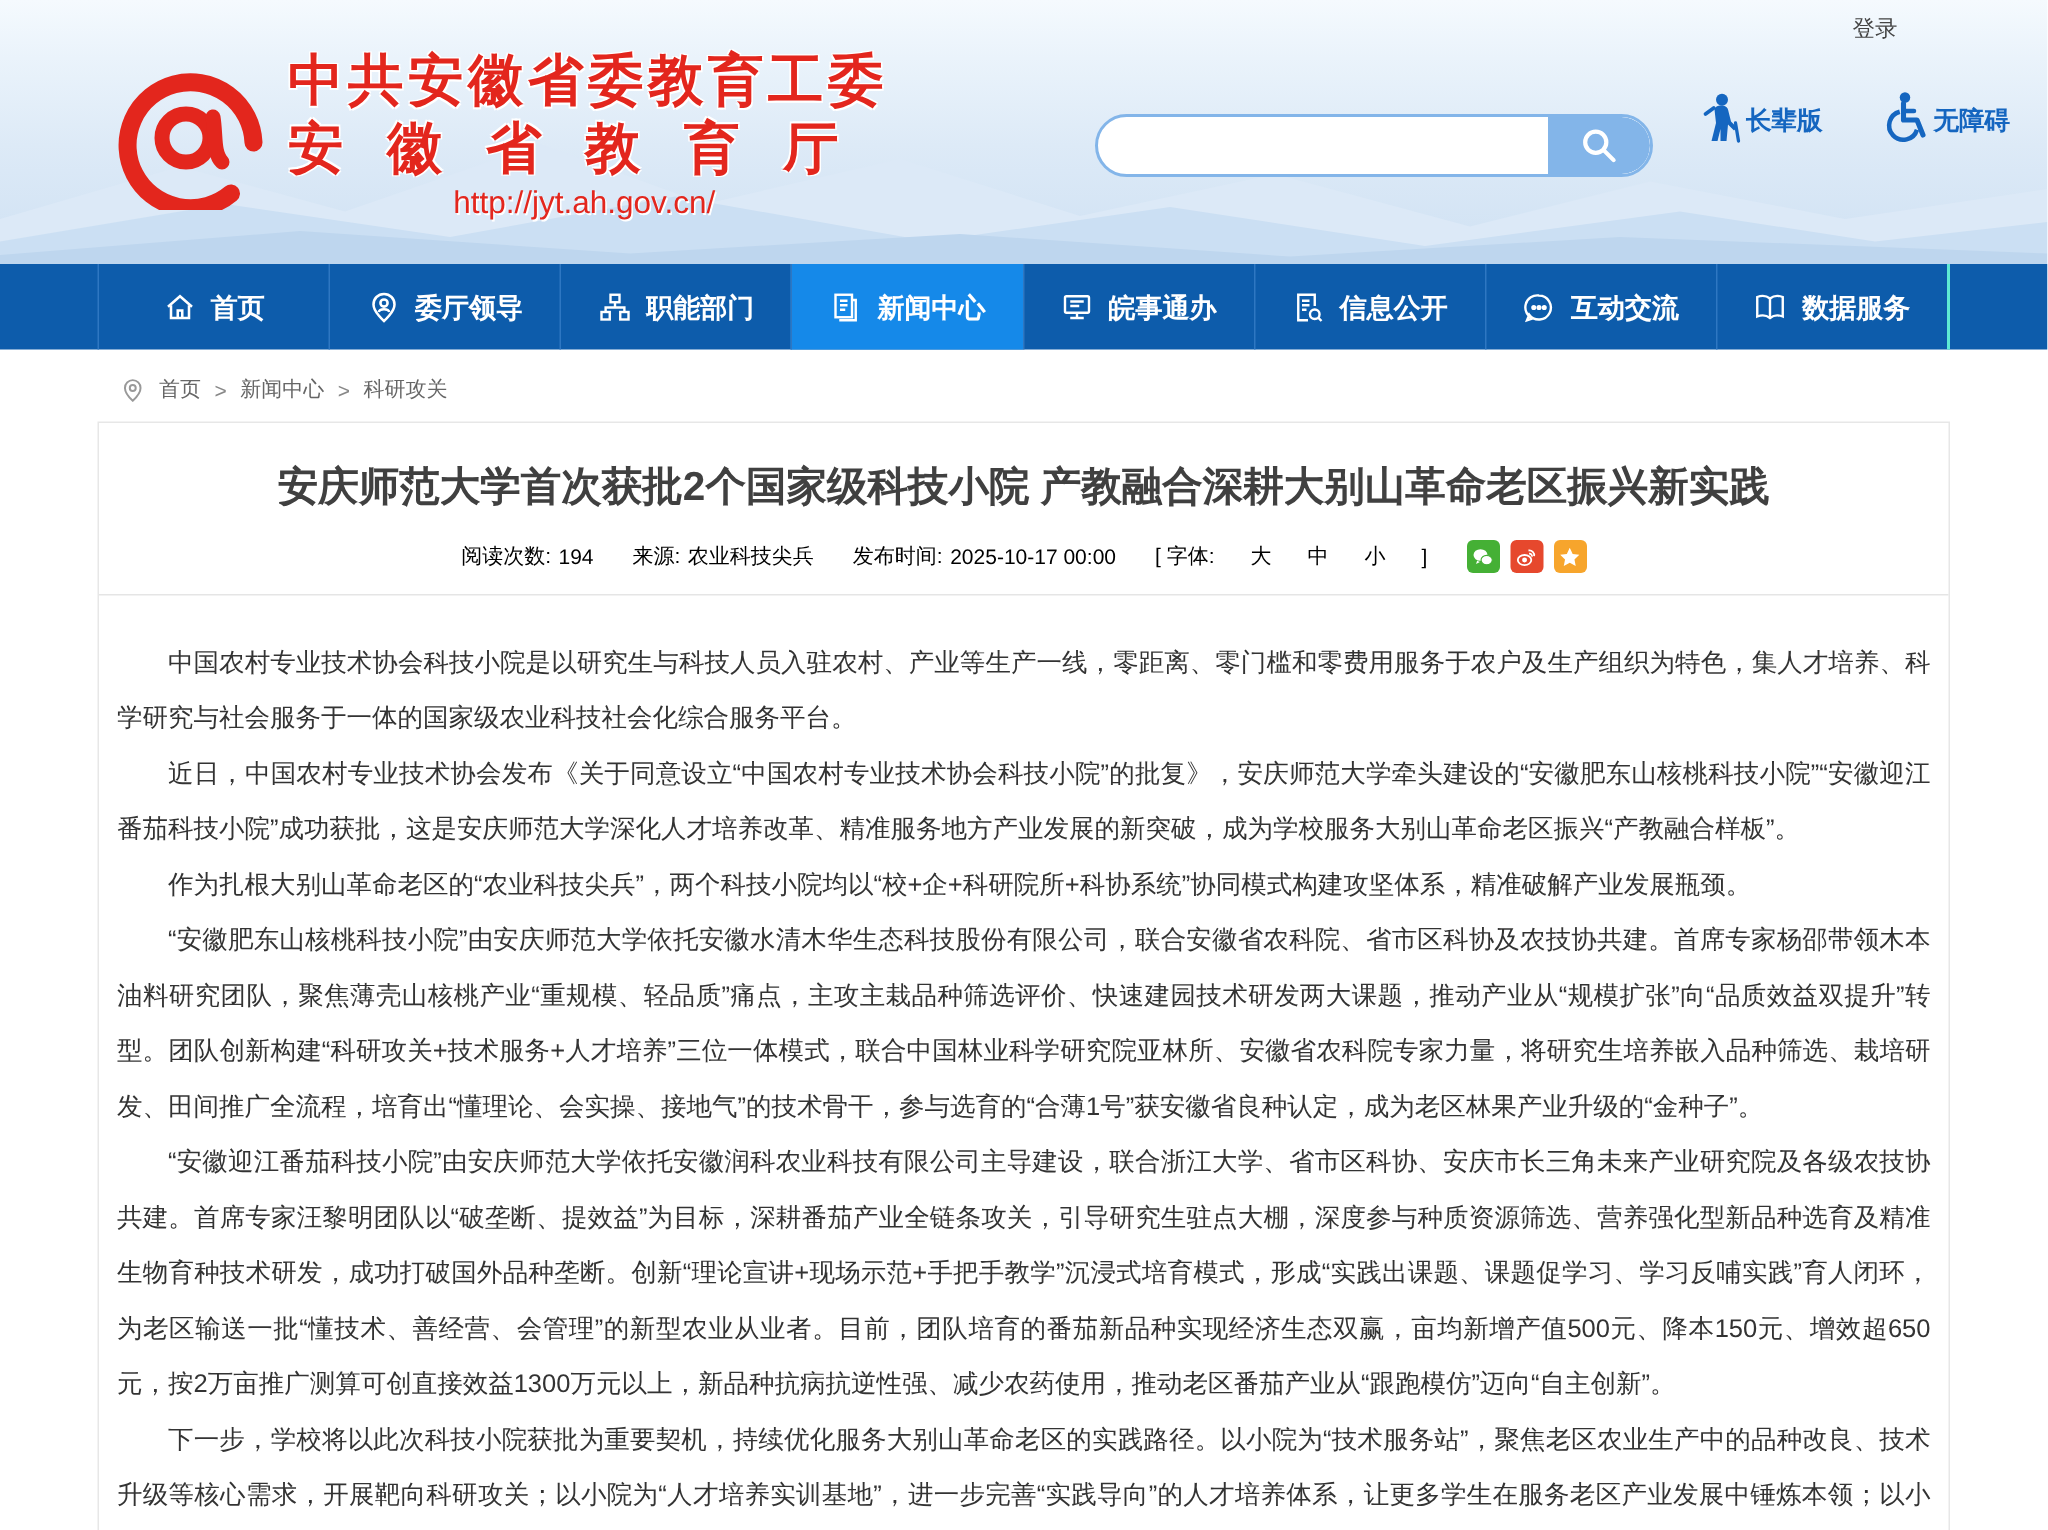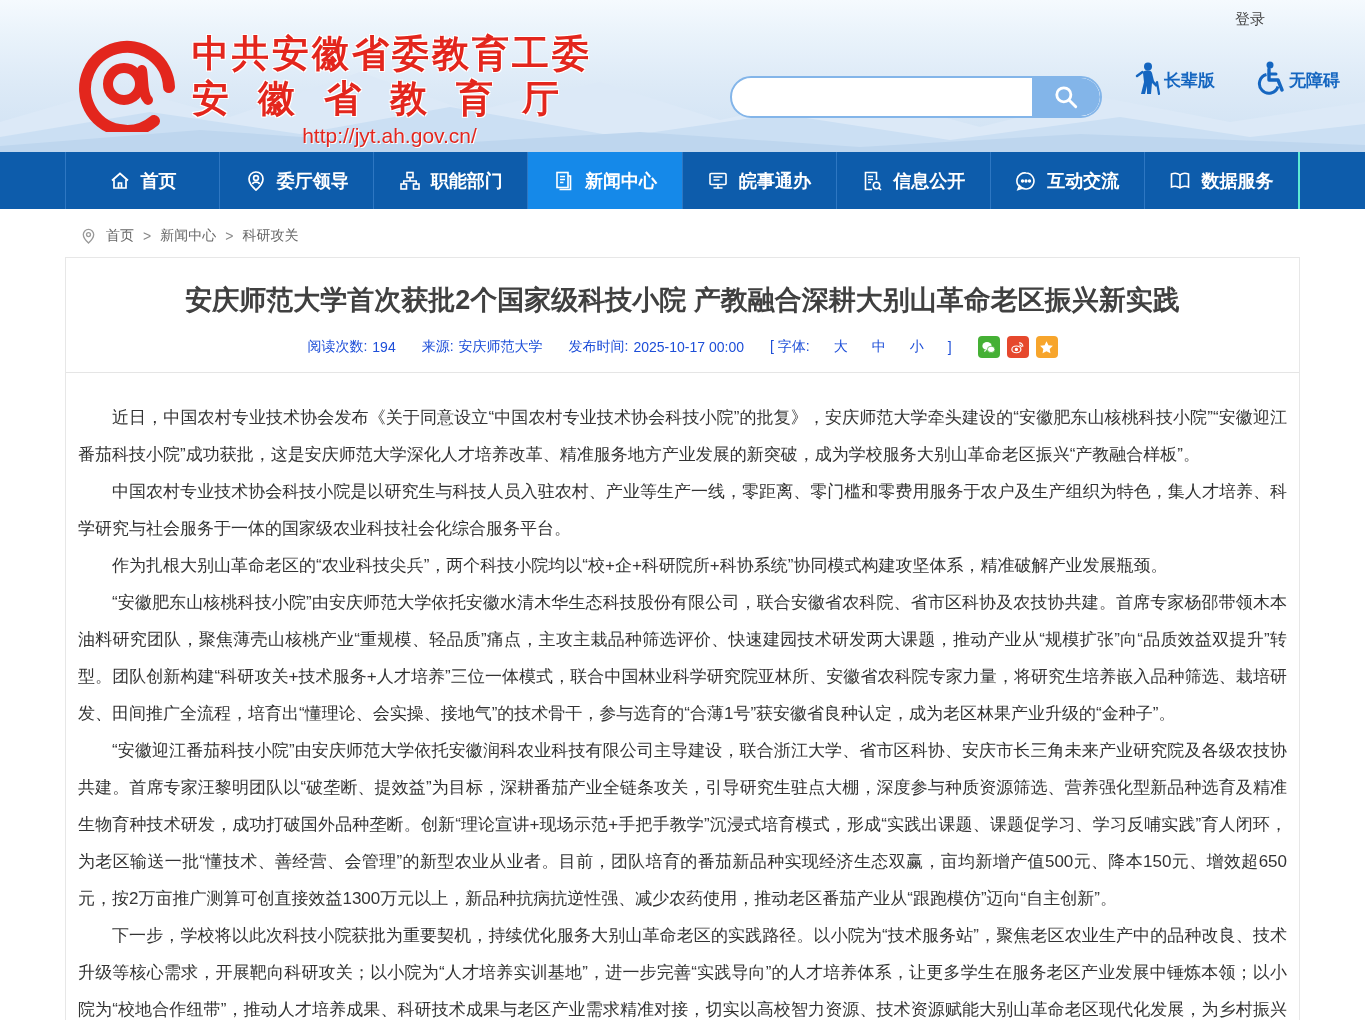--- a/index.html
+++ b/index.html
@@ -1,25 +1,25 @@
 <!DOCTYPE html>
 <html><head>
 <meta charset="utf-8">
 <style>
   * { box-sizing: border-box; margin: 0; padding: 0; }
   html,body { width:1365px; height:1020px; overflow:hidden; background:#fff;
     font-family:"Liberation Sans","DejaVu Sans",sans-serif; }
 
   
-  .header { position:relative; height:152px;
+  .header { position:relative; height:176px;
     background:linear-gradient(180deg,#f5fafe 0%,#eaf3fb 22%,#ddeaf7 55%,#cfe1f3 100%); overflow:hidden; }
   .mountains { position:absolute; left:0; bottom:0; width:100%; height:110px; }
   .login { position:absolute; top:10px; right:100px; font-size:15px; color:#444; cursor:pointer; }
 
-  .logo-link { position:absolute; left:78px; top:32px; display:flex; align-items:flex-start; cursor:pointer; }
+  .logo-link { position:absolute; left:78px; top:32px; display:flex; align-items:center; cursor:pointer; }
   .logo-emblem { width:100px; height:100px; }
   .title-block { margin-left:14px; }
   .site-title1 { font-size:37px; font-weight:bold; color:#e3261d; letter-spacing:3px; line-height:44px;
     text-shadow:1px 1px 0 #fff,-1px -1px 0 #fff,1px -1px 0 #fff,-1px 1px 0 #fff; white-space:nowrap; }
   .site-title2 { font-size:37px; font-weight:bold; color:#e3261d; letter-spacing:29px; line-height:46px;
     text-shadow:1px 1px 0 #fff,-1px -1px 0 #fff,1px -1px 0 #fff,-1px 1px 0 #fff; white-space:nowrap; }
   .site-url { width:395px; text-align:center; font-size:21px; font-weight:normal; color:#e3261d; margin-top:2px;
     text-shadow:1px 1px 0 #fff; }
 
   .search-pill { position:absolute; left:730px; top:76px; width:372px; height:42px; border-radius:21px;
@@ -44,21 +44,21 @@
 
   
   .breadcrumb { display:flex; align-items:center; gap:9px; padding:18px 0 12px 80px; font-size:14px; color:#666; }
   .breadcrumb .crumb { cursor:pointer; }
   .breadcrumb .sep { color:#888; }
   .breadcrumb svg { width:17px; height:17px; }
 
   
   .article-box { margin:0 65px; border:1px solid #e7e7e7; background:#fff; min-height:740px; }
   .article-title { text-align:center; font-size:27px; font-weight:bold; color:#404040; padding:24px 15px 0; line-height:36px; }
-  .meta-row { display:flex; justify-content:center; align-items:center; gap:26px; color:#1d4ed8; font-size:14px;
+  .meta-row { display:flex; justify-content:center; align-items:center; gap:26px; color:#000000; font-size:14px;
     padding:18px 0 14px; }
   .meta-seg { display:flex; gap:5px; align-items:center; }
   .font-switch { display:flex; gap:24px; align-items:center; }
   .font-opt { cursor:pointer; }
   .share-icons { display:flex; gap:7px; }
   .share-ic { width:22px; height:22px; border-radius:4px; display:flex; align-items:center; justify-content:center; cursor:pointer; }
   .divider { border-top:1px solid #e5e5e5; }
   .article-body { padding:26px 12px 20px; font-size:17px; color:#333; line-height:37px; }
   .article-body p { text-indent:2em; text-align:justify; margin:0; }
 </style>
@@ -205,21 +205,21 @@
 <div class="article-box">
   <h1 class="article-title">安庆师范大学首次获批2个国家级科技小院 产教融合深耕大别山革命老区振兴新实践</h1>
 
   <div class="meta-row">
     <span class="meta-seg">
       <span>阅读次数:</span>
       <span>194</span>
     </span>
     <span class="meta-seg">
       <span>来源:</span>
-      <span>安庆师范大学</span>
+      <span>农业科技尖兵</span>
     </span>
     <span class="meta-seg">
       <span>发布时间:</span>
       <span>2025-10-17 00:00</span>
     </span>
     <span class="font-switch">
       <span>[ 字体:</span>
       <span class="font-opt">大</span>
       <span class="font-opt">中</span>
       <span class="font-opt">小</span>
@@ -245,20 +245,20 @@
         <svg width="15" height="15" viewBox="0 0 20 20">
           <path d="M10 1.5 L12.6 7 L18.5 7.8 L14.2 11.9 L15.3 17.8 L10 14.9 L4.7 17.8 L5.8 11.9 L1.5 7.8 L7.4 7 Z" fill="#fff"></path>
         </svg>
       </span>
     </span>
   </div>
 
   <div class="divider"></div>
 
   <div class="article-body">
+    <p>中国农村专业技术协会科技小院是以研究生与科技人员入驻农村、产业等生产一线，零距离、零门槛和零费用服务于农户及生产组织为特色，集人才培养、科学研究与社会服务于一体的国家级农业科技社会化综合服务平台。</p>
     <p>近日，中国农村专业技术协会发布《关于同意设立“中国农村专业技术协会科技小院”的批复》，安庆师范大学牵头建设的“安徽肥东山核桃科技小院”“安徽迎江番茄科技小院”成功获批，这是安庆师范大学深化人才培养改革、精准服务地方产业发展的新突破，成为学校服务大别山革命老区振兴“产教融合样板”。</p>
-    <p>中国农村专业技术协会科技小院是以研究生与科技人员入驻农村、产业等生产一线，零距离、零门槛和零费用服务于农户及生产组织为特色，集人才培养、科学研究与社会服务于一体的国家级农业科技社会化综合服务平台。</p>
     <p>作为扎根大别山革命老区的“农业科技尖兵”，两个科技小院均以“校+企+科研院所+科协系统”协同模式构建攻坚体系，精准破解产业发展瓶颈。</p>
     <p>“安徽肥东山核桃科技小院”由安庆师范大学依托安徽水清木华生态科技股份有限公司，联合安徽省农科院、省市区科协及农技协共建。首席专家杨邵带领木本油料研究团队，聚焦薄壳山核桃产业“重规模、轻品质”痛点，主攻主栽品种筛选评价、快速建园技术研发两大课题，推动产业从“规模扩张”向“品质效益双提升”转型。团队创新构建“科研攻关+技术服务+人才培养”三位一体模式，联合中国林业科学研究院亚林所、安徽省农科院专家力量，将研究生培养嵌入品种筛选、栽培研发、田间推广全流程，培育出“懂理论、会实操、接地气”的技术骨干，参与选育的“合薄1号”获安徽省良种认定，成为老区林果产业升级的“金种子”。</p>
     <p>“安徽迎江番茄科技小院”由安庆师范大学依托安徽润科农业科技有限公司主导建设，联合浙江大学、省市区科协、安庆市长三角未来产业研究院及各级农技协共建。首席专家汪黎明团队以“破垄断、提效益”为目标，深耕番茄产业全链条攻关，引导研究生驻点大棚，深度参与种质资源筛选、营养强化型新品种选育及精准生物育种技术研发，成功打破国外品种垄断。创新“理论宣讲+现场示范+手把手教学”沉浸式培育模式，形成“实践出课题、课题促学习、学习反哺实践”育人闭环，为老区输送一批“懂技术、善经营、会管理”的新型农业从业者。目前，团队培育的番茄新品种实现经济生态双赢，亩均新增产值500元、降本150元、增效超650元，按2万亩推广测算可创直接效益1300万元以上，新品种抗病抗逆性强、减少农药使用，推动老区番茄产业从“跟跑模仿”迈向“自主创新”。</p>
     <p>下一步，学校将以此次科技小院获批为重要契机，持续优化服务大别山革命老区的实践路径。以小院为“技术服务站”，聚焦老区农业生产中的品种改良、技术升级等核心需求，开展靶向科研攻关；以小院为“人才培养实训基地”，进一步完善“实践导向”的人才培养体系，让更多学生在服务老区产业发展中锤炼本领；以小院为“校地合作纽带”，推动人才培养成果、科研技术成果与老区产业需求精准对接，切实以高校智力资源、技术资源赋能大别山革命老区现代化发展，为乡村振兴战略实施贡献务实力量。（方未已 特约通讯员：范龙超）</p>
   </div>
 </div>
 
 </body></html>

